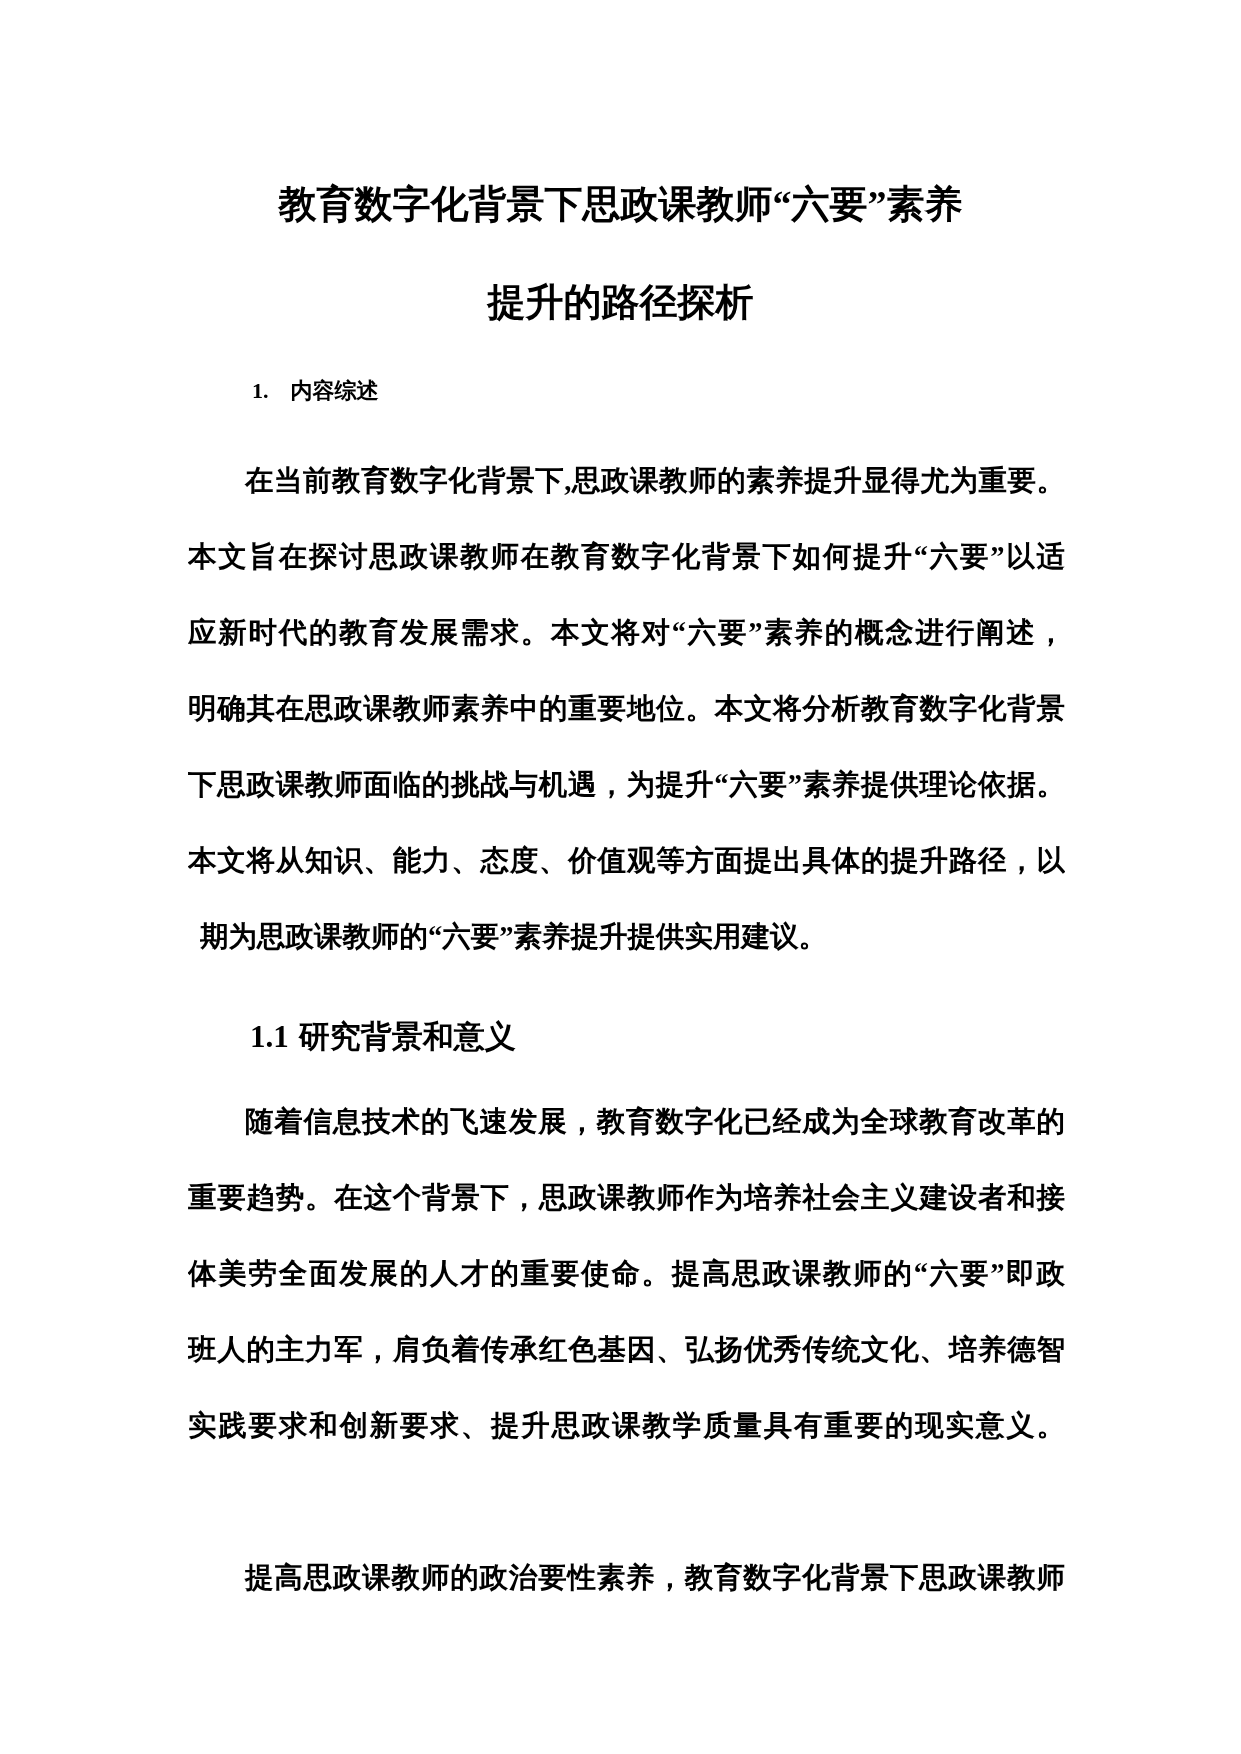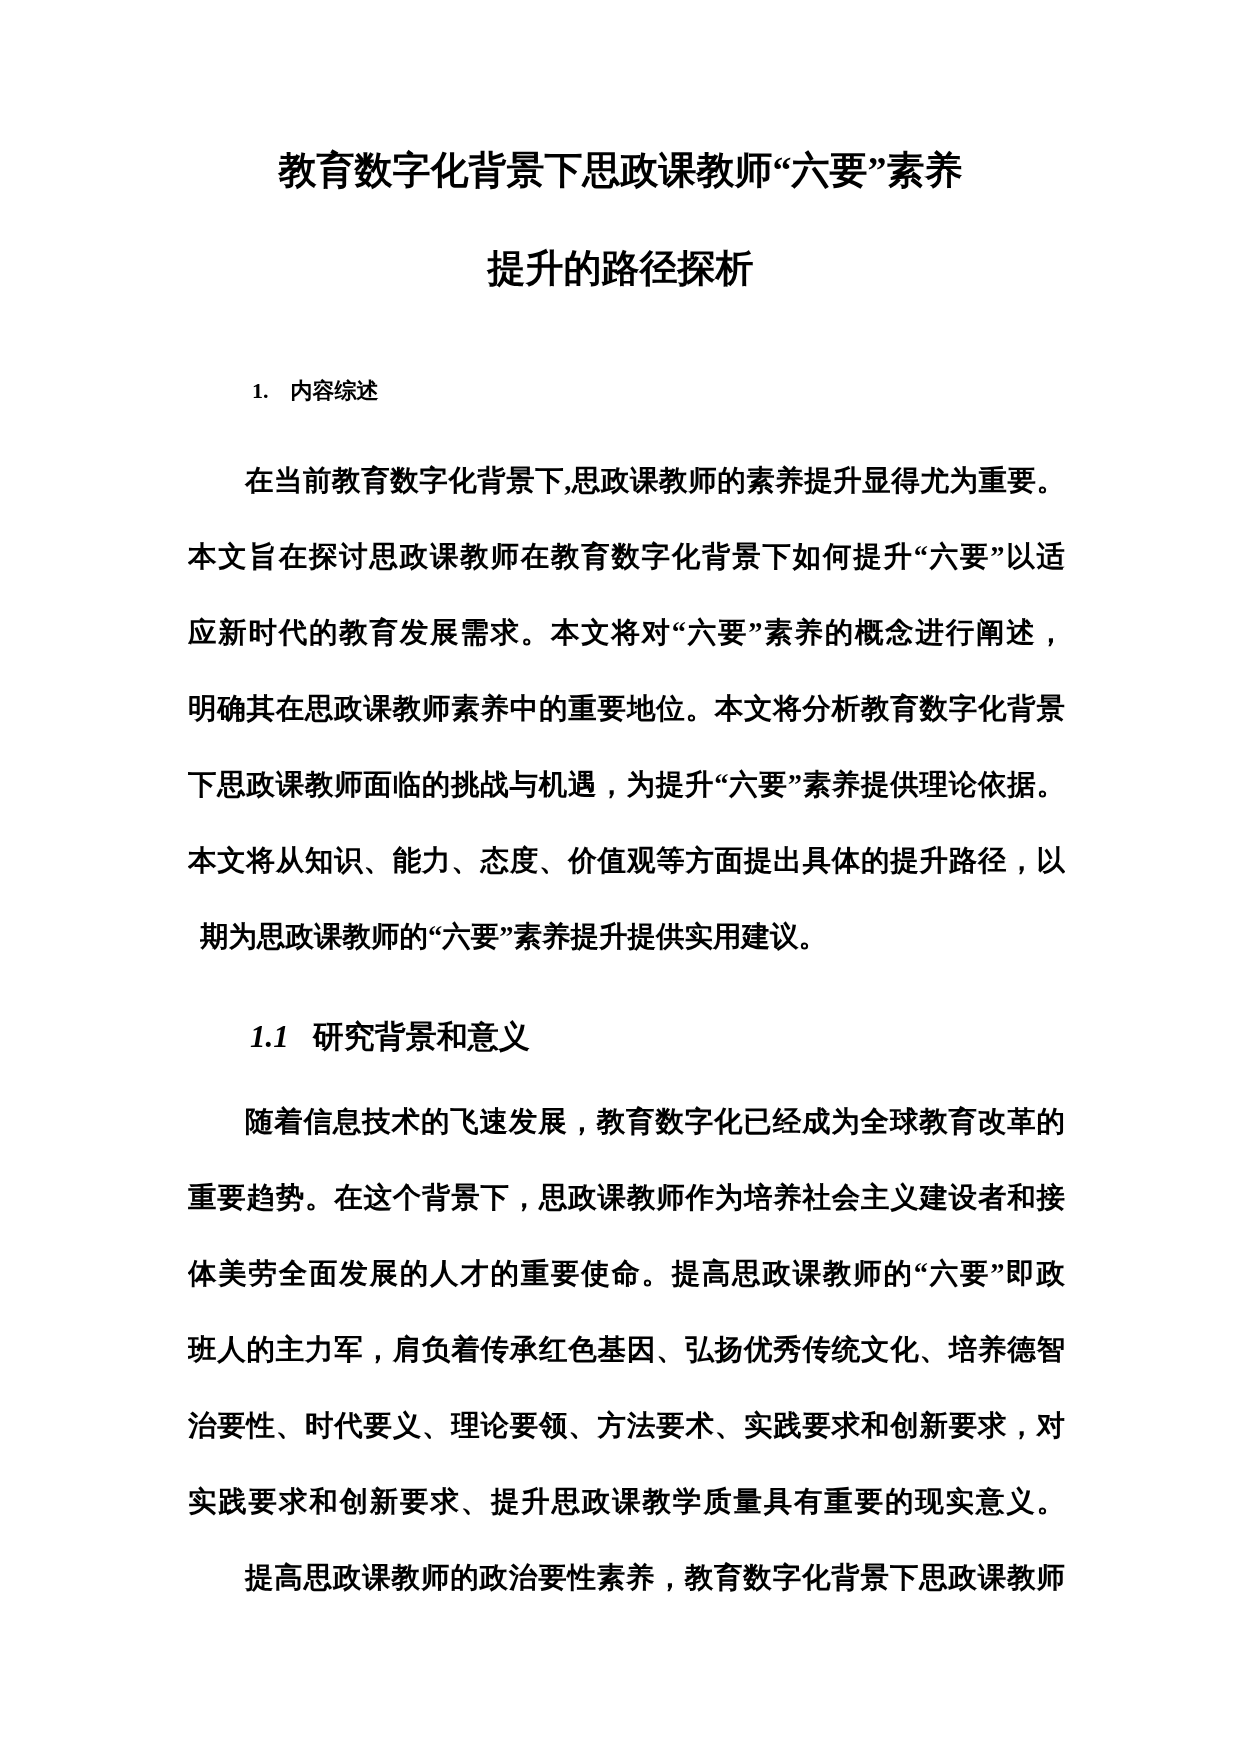--- a/index.html
+++ b/index.html
@@ -18,20 +18,21 @@
   }
   .doc-title {
     position: absolute;
     left: 0;
     width: 1241px;
     text-align: center;
     font-size: 38px;
     font-weight: 700;
     line-height: 1;
     white-space: nowrap;
+    margin-top: 34px;
   }
   .title-1 { top: 151px; }
   .title-2 { top: 249px; }
 
   .heading {
     position: absolute;
     line-height: 1;
     font-weight: 700;
     white-space: nowrap;
   }
@@ -39,21 +40,21 @@
     top: 380px;
     left: 252px;
     font-size: 22px;
   }
   .heading-2 {
     top: 1021px;
     left: 250px;
     font-size: 31px;
   }
   .heading-1 .h-num { margin-right: 22px; }
-  .heading-2 .h-num { margin-right: 24px; font-style: italic; }
+  .heading-2 .h-num { margin-right: 10px; }
 
   .para {
     position: absolute;
     left: 188px;
     width: 877px;
     font-size: 28.5px;
     line-height: 76px;
   }
   .para-1 { top: 443px; }
   .para-2 { top: 1084px; }
@@ -93,21 +94,20 @@
 
   <div class="heading heading-2">
     <span class="h-num">1.1</span><span>研究背景和意义</span>
   </div>
 
   <div class="para para-2">
     <div class="ln first">随着信息技术的飞速发展，教育数字化已经成为全球教育改革的</div>
     <div class="ln">重要趋势。在这个背景下，思政课教师作为培养社会主义建设者和接</div>
     <div class="ln">体美劳全面发展的人才的重要使命。提高思政课教师的“六要”即政</div>
     <div class="ln">班人的主力军，肩负着传承红色基因、弘扬优秀传统文化、培养德智</div>
-    <div class="ln">治要性、时代要义、理论要领、方法要术、实践要求和创新要求，对</div>
     <div class="ln">实践要求和创新要求、提升思政课教学质量具有重要的现实意义。</div>
   </div>
 
   <div class="para para-3">
     <div class="ln first">提高思政课教师的政治要性素养，教育数字化背景下思政课教师</div>
   </div>
 
 </div>
 
 </body></html>

